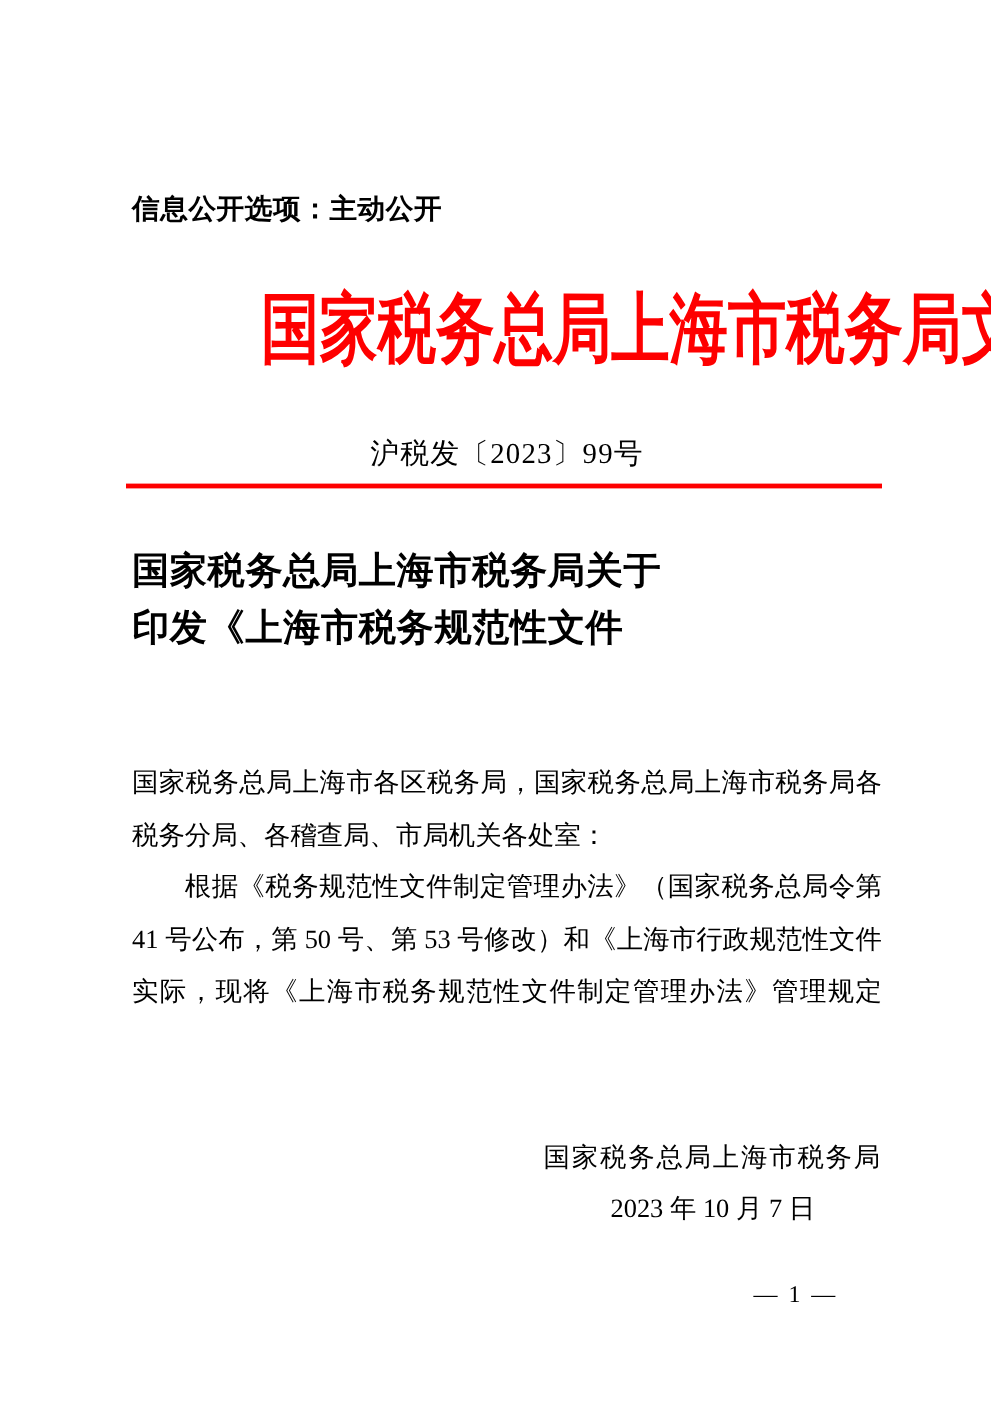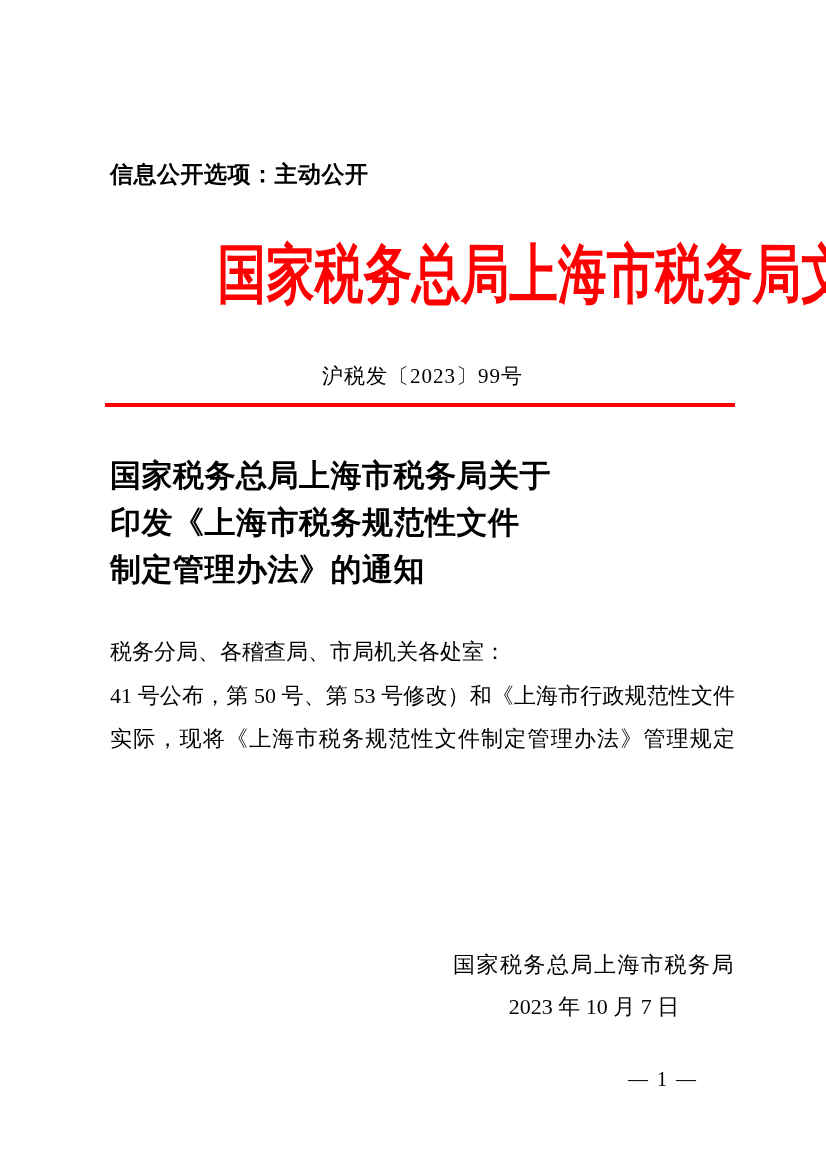--- a/index.html
+++ b/index.html
@@ -43,21 +43,21 @@
     transform-origin: center;
     line-height: 1.1;
   }
   
   .doc-number {
     position: absolute;
     left: 110px;
     width: 625px;
     top: 350px;
     text-align: center;
-    font-size: 21px;
+    font-size: 24px;
     letter-spacing: 1px;
     white-space: nowrap;
   }
   
   .red-rule {
     position: absolute;
     left: 105px;
     top: 391px;
     width: 630px;
     height: 4px;
@@ -129,25 +129,26 @@
     <span class="inner">国家税务总局上海市税务局文件</span>
   </div>
 
   <div class="doc-number">沪税发〔2023〕99号</div>
 
   <div class="red-rule"></div>
 
   <div class="doc-title">
     <div class="title-line">国家税务总局上海市税务局关于</div>
     <div class="title-line">印发《上海市税务规范性文件</div>
-    <div class="title-line">制定管理办法》的通知</div>
   </div>
 
   <div class="body-text">
+    <div class="line">国家税务总局上海市各区税务局，国家税务总局上海市税务局各</div>
     <div class="line no-stretch">税务分局、各稽查局、市局机关各处室：</div>
+    <div class="line indent">根据《税务规范性文件制定管理办法》（国家税务总局令第</div>
     <div class="line">41 号公布，第 50 号、第 53 号修改）和《上海市行政规范性文件</div>
     <div class="line">实际，现将《上海市税务规范性文件制定管理办法》管理规定</div>
   </div>
 
   <div class="signoff">
     <div class="org">国家税务总局上海市税务局</div>
     <div class="date">2023 年 10 月 7 日</div>
   </div>
 
   <div class="page-number">— 1 —</div>

